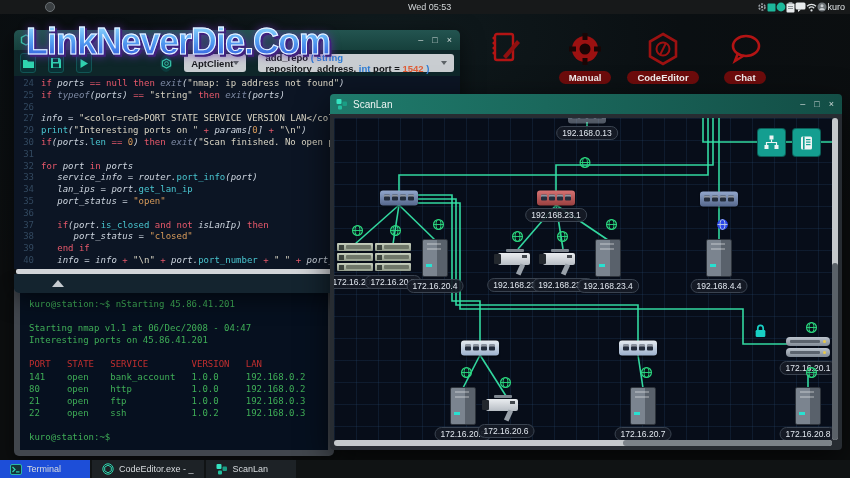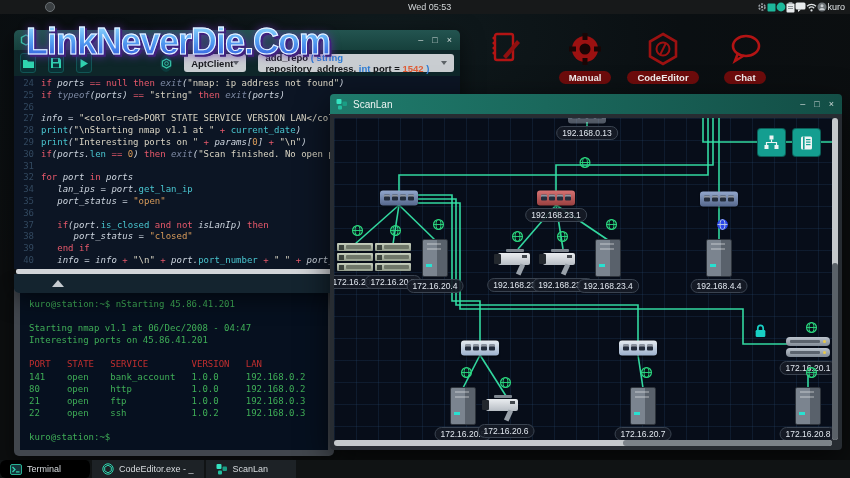--- a/index.html
+++ b/index.html
@@ -98,21 +98,21 @@
   .rt-slot{flex:1;height:3px;background:#5c646e;border-radius:1px;margin-right:3px;}
   .rt-led{width:3px;height:3px;border-radius:50%;background:#e8c84a;}
   
   .node.t-sw .lbl{top:10px;} .node.t-srv .lbl{top:17px;} .node.t-tower .lbl{top:21px;} .node.t-cam .lbl{top:16px;} .node.t-router .lbl{top:13px;}
   .node.t-srv .badge{left:14px;top:-20px;} .node.t-tower .badge{left:10px;top:-22px;} .node.t-cam .badge{left:13px;top:-20px;}
   .node.t-router .badge{left:19px;top:-17px;}
   .node .lock{left:-32px;top:-13px;}
   
   .taskbar{position:absolute;left:0;bottom:0;right:0;height:18px;background:#101314;display:flex;align-items:stretch;z-index:9;}
   .titem{display:flex;align-items:center;gap:5px;padding:0 10px;background:#1d2226;border-right:2px solid #101314;min-width:70px;}
-  .titem:first-child{background:#000000;border-radius:6px;}
+  .titem:first-child{background:#1d4ed8;}
   .titem .tlabel{font-size:9px;color:#d7dbde;white-space:nowrap;}
 </style>
 </head>
 <body>
 
 <div class="screen">
 
   <div class="topbar">
     <div class="tb-logo"></div>
     <div class="tb-clock">Wed 05:53</div>
@@ -234,25 +234,25 @@
       <div class="dd dd-sig">
         <span><span class="sg-fn">add_repo </span><span class="sg-br">( </span><span class="sg-ty">string</span><span class="sg-pl"> repository_address, </span><span class="sg-ty">int</span><span class="sg-pl"> port = </span><span class="sg-nm">1542</span><span class="sg-br"> )</span></span>
         <span class="arr"></span>
       </div>
     </div>
     <div class="wc-code">
         <div class="cl"><span class="ln">24</span><span><span class="tk-k">if</span><span class="tk-p"> ports </span><span class="tk-k">==</span><span class="tk-k"> null</span><span class="tk-k"> then </span><span class="tk-e">exit</span><span class="tk-p">(</span><span class="tk-s">"nmap: ip address not found"</span><span class="tk-p">)</span></span></div>
         <div class="cl"><span class="ln">25</span><span><span class="tk-k">if</span><span class="tk-p"> </span><span class="tk-e">typeof</span><span class="tk-p">(ports) </span><span class="tk-k">==</span><span class="tk-s"> "string"</span><span class="tk-k"> then </span><span class="tk-e">exit</span><span class="tk-p">(ports)</span></span></div>
         <div class="cl"><span class="ln">26</span><span></span></div>
         <div class="cl"><span class="ln">27</span><span><span class="tk-p">info = </span><span class="tk-s">"&lt;color=red&gt;PORT STATE SERVICE VERSION LAN&lt;/color&gt;"</span></span></div>
-        <div class="cl"><span class="ln">28</span><span><span class="tk-f">print</span><span class="tk-p">(</span><span class="tk-s">"\nStarting nmap v1.1 at "</span><span class="tk-k"> + </span><span class="tk-m">current_date</span><span class="tk-p">)</span></span></div>
         <div class="cl"><span class="ln">29</span><span><span class="tk-f">print</span><span class="tk-p">(</span><span class="tk-s">"Interesting ports on "</span><span class="tk-k"> + </span><span class="tk-p">params[</span><span class="tk-n">0</span><span class="tk-p">] </span><span class="tk-k">+</span><span class="tk-s"> "\n"</span><span class="tk-p">)</span></span></div>
         <div class="cl"><span class="ln">30</span><span><span class="tk-k">if</span><span class="tk-p">(ports.</span><span class="tk-m">len</span><span class="tk-p"> </span><span class="tk-k">==</span><span class="tk-n"> 0</span><span class="tk-p">) </span><span class="tk-k">then </span><span class="tk-e">exit</span><span class="tk-p">(</span><span class="tk-s">"Scan finished. No open ports."</span><span class="tk-p">)</span></span></div>
         <div class="cl"><span class="ln">31</span><span></span></div>
         <div class="cl"><span class="ln">32</span><span><span class="tk-k">for</span><span class="tk-p"> port </span><span class="tk-k">in</span><span class="tk-p"> ports</span></span></div>
+        <div class="cl"><span class="ln">33</span><span><span class="tk-p">   service_info = router.</span><span class="tk-m">port_info</span><span class="tk-p">(port)</span></span></div>
         <div class="cl"><span class="ln">34</span><span><span class="tk-p">   lan_ips = port.</span><span class="tk-m">get_lan_ip</span></span></div>
         <div class="cl"><span class="ln">35</span><span><span class="tk-p">   port_status = </span><span class="tk-so">"open"</span></span></div>
         <div class="cl"><span class="ln">36</span><span></span></div>
         <div class="cl"><span class="ln">37</span><span><span class="tk-p">   </span><span class="tk-k">if</span><span class="tk-p">(port.</span><span class="tk-m">is_closed</span><span class="tk-p"> </span><span class="tk-k">and</span><span class="tk-p"> </span><span class="tk-k">not</span><span class="tk-p"> isLanIp) </span><span class="tk-k">then</span></span></div>
         <div class="cl"><span class="ln">38</span><span><span class="tk-p">      port_status = </span><span class="tk-so">"closed"</span></span></div>
         <div class="cl"><span class="ln">39</span><span><span class="tk-p">   </span><span class="tk-k">end if</span></span></div>
         <div class="cl"><span class="ln">40</span><span><span class="tk-p">   info = info </span><span class="tk-k">+</span><span class="tk-s"> "\n"</span><span class="tk-k"> +</span><span class="tk-p"> port.</span><span class="tk-m">port_number</span><span class="tk-k"> +</span><span class="tk-s"> " "</span><span class="tk-k"> +</span><span class="tk-p"> port_statu</span></span></div>
       </div>
     <div class="wc-hscroll"></div>
     <div class="wc-bstrip">

